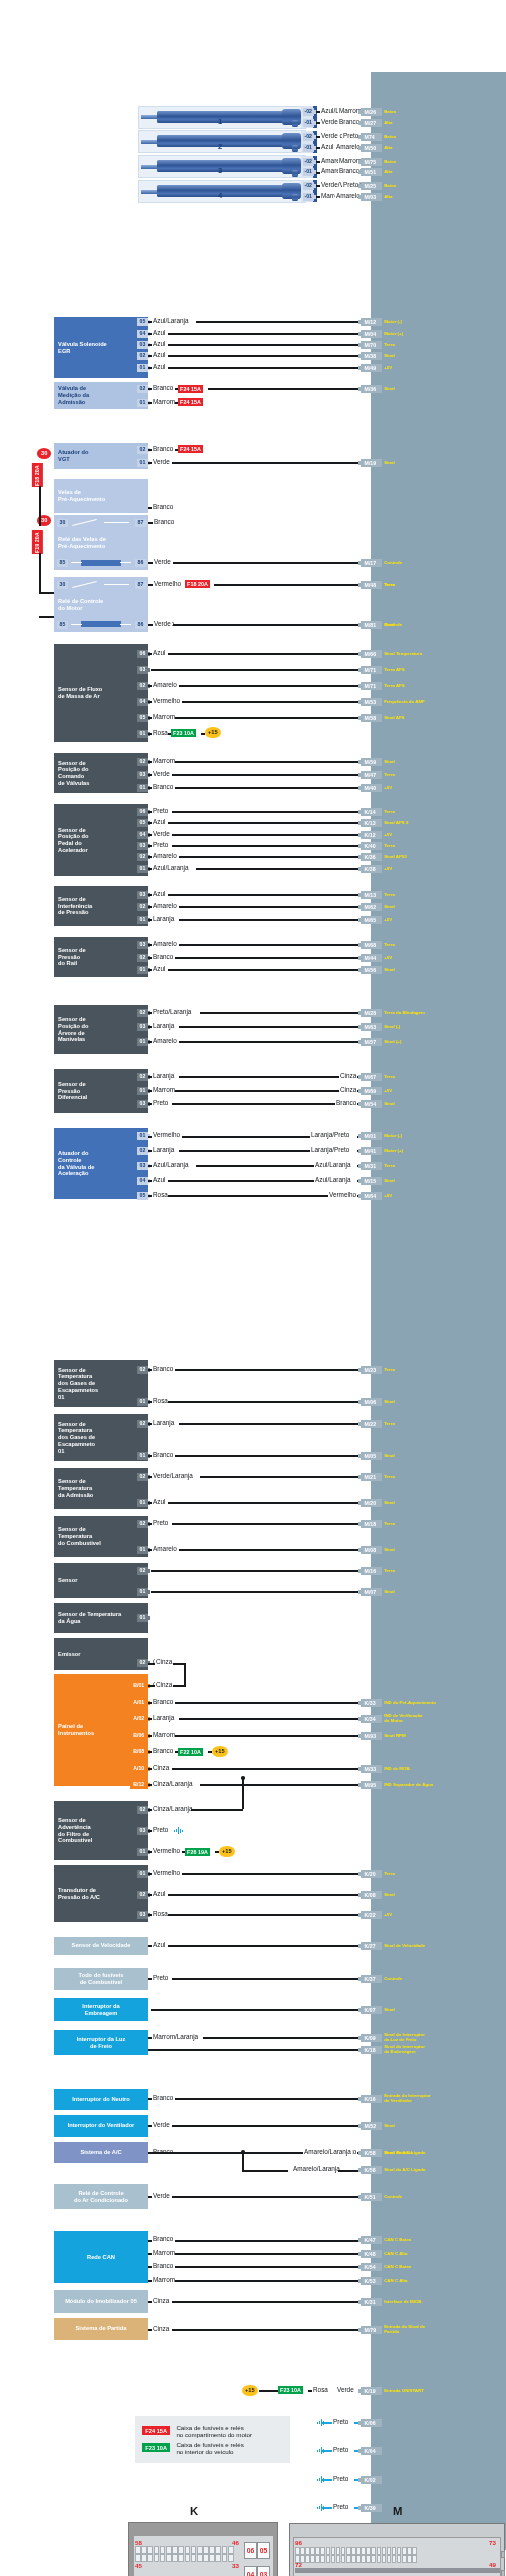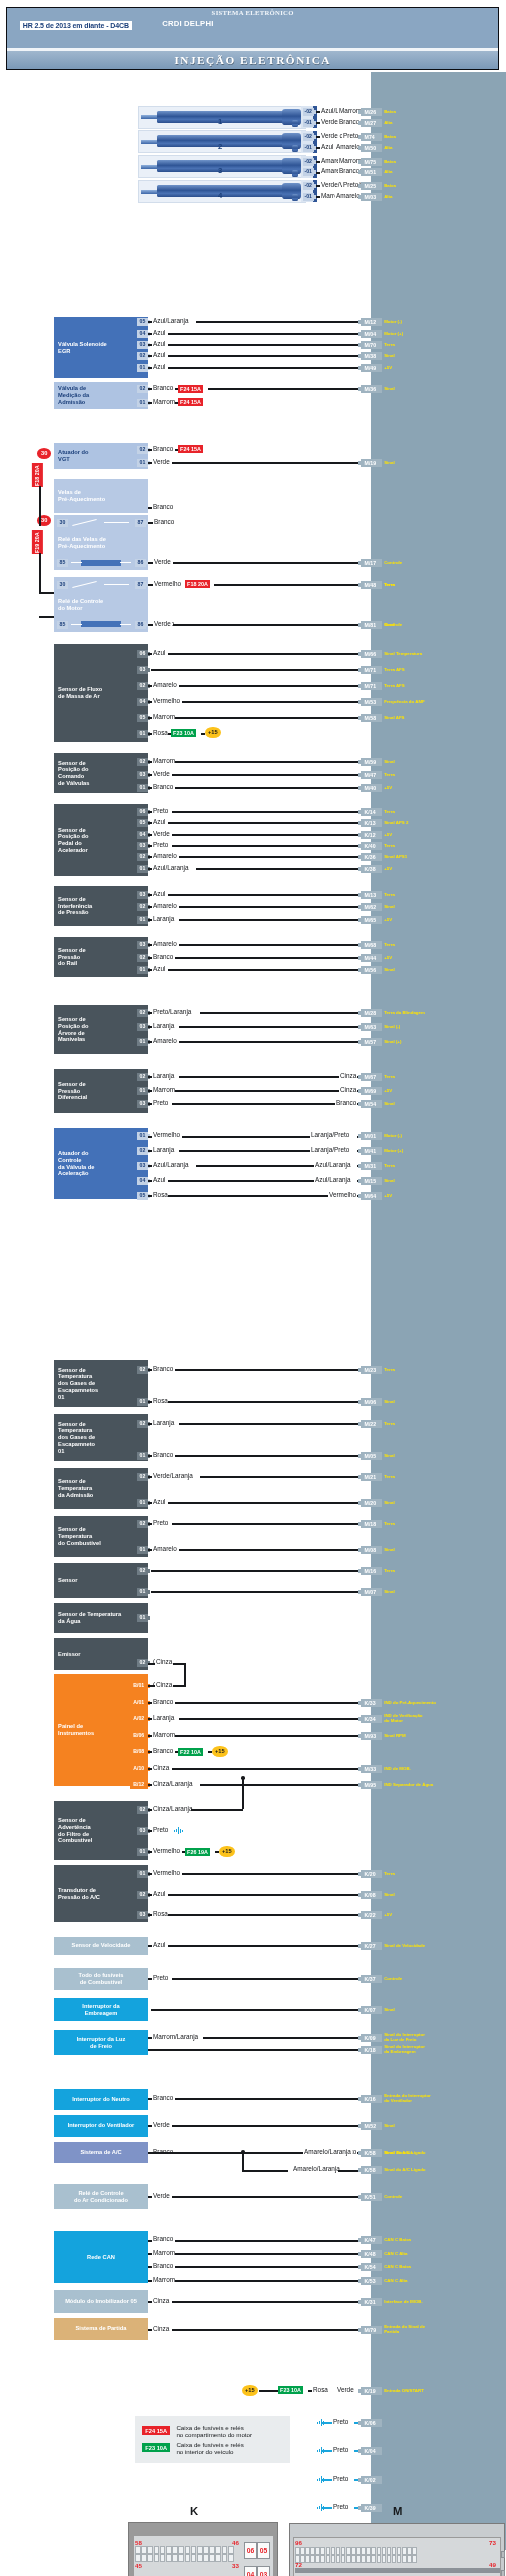--- a/index.html
+++ b/index.html
@@ -170,30 +170,20 @@
     border:0.5px solid #8d9398; display:flex; align-items:center; justify-content:center;
     font-size:6.7px; font-weight:bold; color:#e8232a; }
   .conn-bar{ position:absolute; background:#8c9298; }
   .conn-ear{ position:absolute; background:#b8bcbf; border:0.5px solid #8d9398; width:4.1px; height:7.2px;}
 </style>
 </head>
 <body>
 
 <div id="page">
 
-  <div class="hdr-outer">
-    <div class="hdr-band1">
-      <div class="hdr-sys">SISTEMA ELETRÔNICO</div>
-    </div>
-    <div class="hdr-model">HR 2.5 de 2013 em diante - D4CB</div>
-    <div class="hdr-brand">CRDI DELPHI</div>
-    <div class="hdr-band2">
-      <div class="hdr-inj">INJEÇÃO ELETRÔNICA</div>
-    </div>
-  </div>
 
   <div class="ecu-rail"></div>
 
   <div id="mount">
       <div style="left:52px; top:382px; width:319px; height:31px; background:#eef1f6; position:absolute; z-index:-1;"></div>
       <div style="left:52px; top:1128px; width:319px; height:289px; background:#e9ebec; position:absolute; z-index:-1;"></div>
       <div class="inj-wrap" style="left:138px; top:106px; width:168px; height:23px;"></div>
       <div class="inj-tip" style="left:141px; top:115px; width:18.5px; height:3.6px;"></div>
       <div class="inj-body" style="left:157px; top:111px; width:130px; height:12.4px;"></div>
       <div class="inj-body" style="left:282px; top:109px; width:18.5px; height:16px; border-radius:3.1px;"></div>

